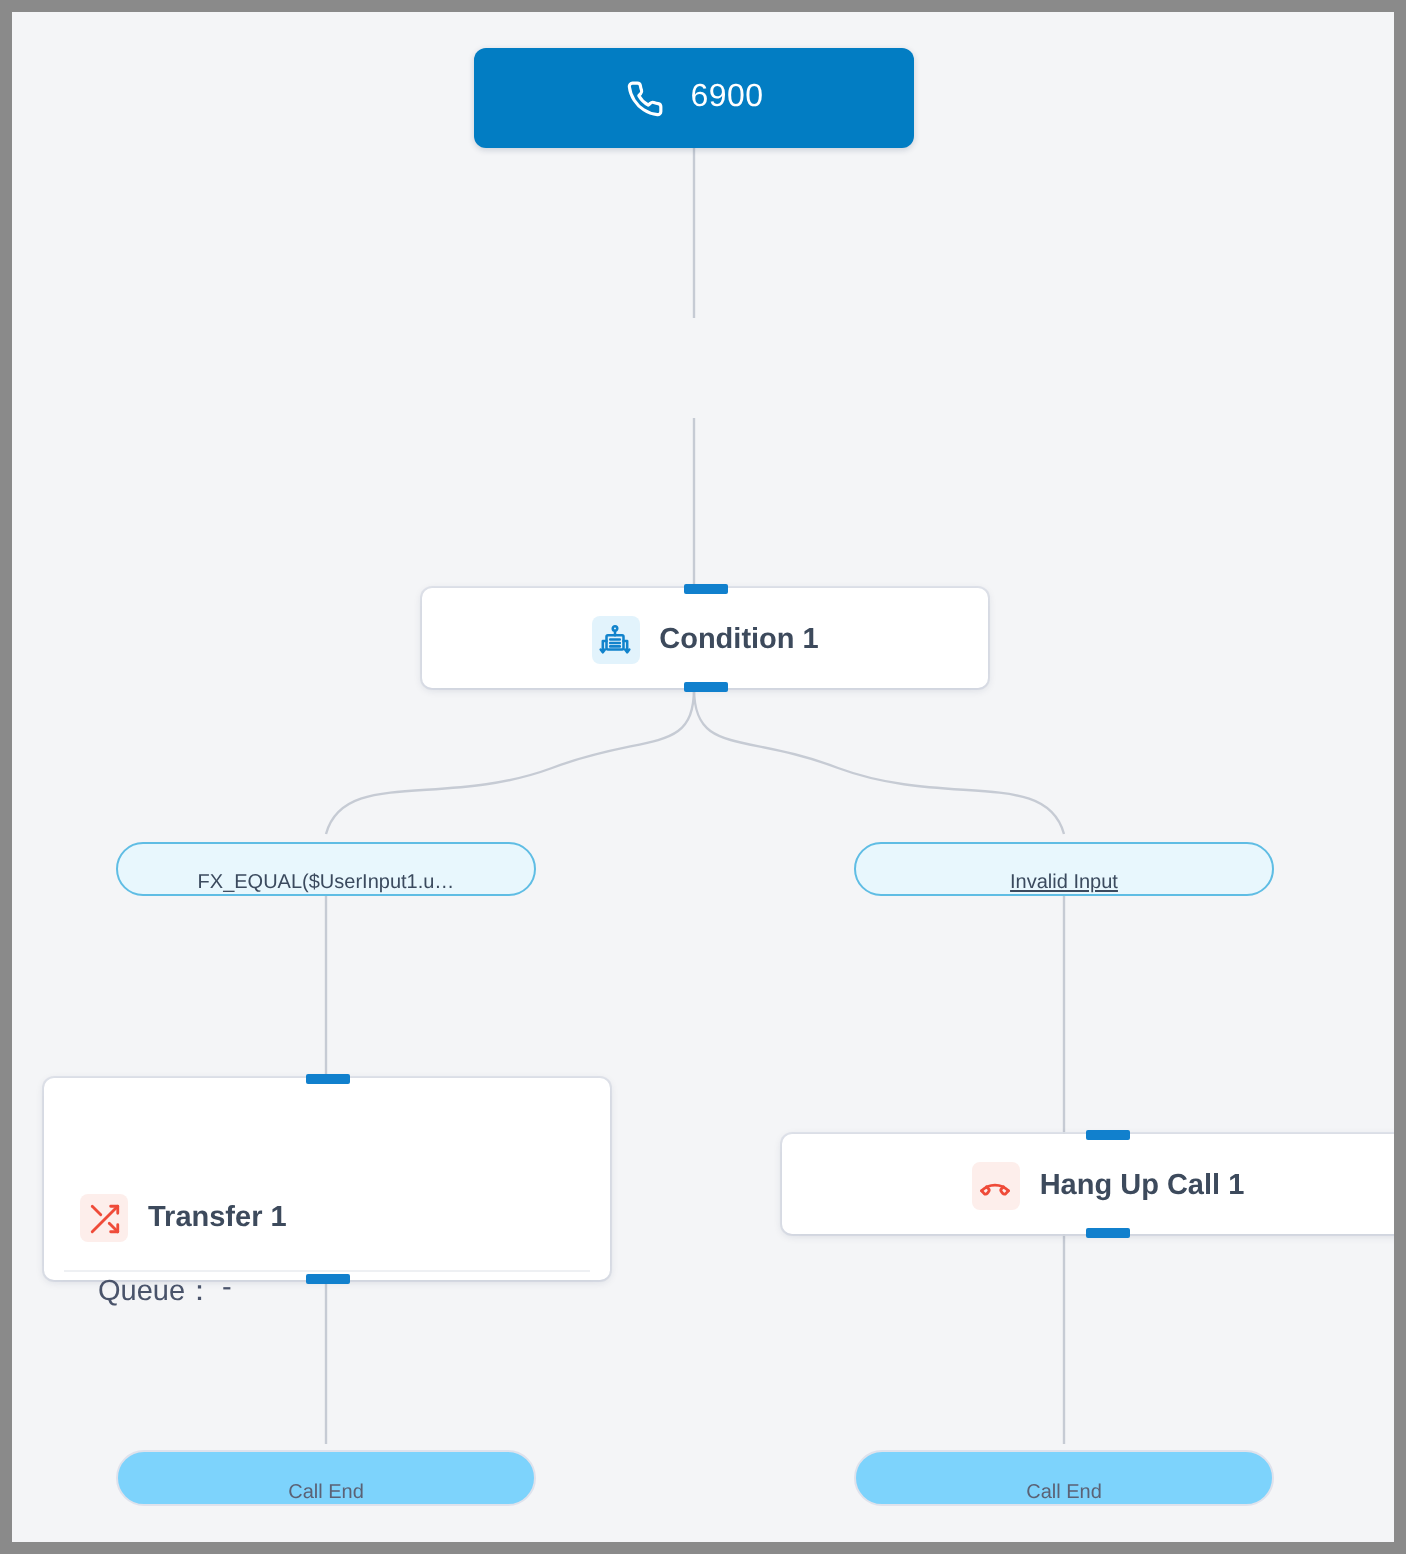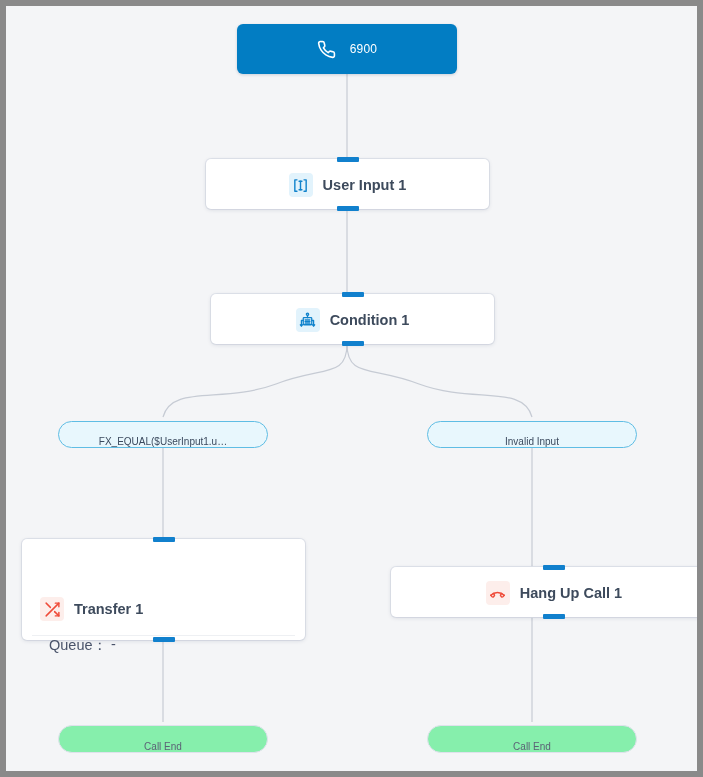--- a/index.html
+++ b/index.html
@@ -55,21 +55,21 @@
     background: #027dc3;
     border-radius: 6px;
     box-shadow: 0 1px 3px rgba(16,40,80,0.18);
     display: flex;
     align-items: center;
     justify-content: center;
     gap: 13px;
   }
   .node-start .start-label {
     color: #ffffff;
-    font-size: 12px;
+    font-size: 16px;
     font-weight: 400;
     letter-spacing: .2px;
     line-height: 1;
   }
   .node-start .start-icon {
     display: flex;
     align-items: center;
     justify-content: center;
     width: 20px;
     height: 20px;
@@ -146,21 +146,21 @@
     color: #3b4a5e;
   }
   .pill-branch .pill-text {
     overflow: hidden;
     text-overflow: ellipsis;
     white-space: nowrap;
     max-width: 196px;
     text-align: center;
   }
   .pill-end {
-    background: #86efac;
+    background: #7dd3fc;
     border: 1px solid #dfe2ec;
     color: #5b6275;
   }
 
   
   .handle {
     position: absolute;
     width: 22px;
     height: 5px;
     border-radius: 1px;
@@ -198,36 +198,20 @@
 
     <div class="node node-start" style="left:231px; top:18px; width:220px; height:50px;">
       <span class="start-icon">
         <svg width="19" height="19" viewBox="0 0 24 24" fill="none" stroke="#ffffff" stroke-width="2" stroke-linecap="round" stroke-linejoin="round">
           <path d="M22 16.9v3a2 2 0 0 1-2.2 2 19.8 19.8 0 0 1-8.6-3.1 19.5 19.5 0 0 1-6-6A19.8 19.8 0 0 1 2.1 4.2 2 2 0 0 1 4.1 2h3a2 2 0 0 1 2 1.7c.1 1 .4 1.9.7 2.8a2 2 0 0 1-.5 2.1L8.1 9.9a16 16 0 0 0 6 6l1.3-1.2a2 2 0 0 1 2.1-.5c.9.3 1.8.6 2.8.7a2 2 0 0 1 1.7 2z"></path>
         </svg>
       </span>
       <span class="start-label">6900</span>
     </div>
 
-    <div class="node node-card" style="left:200px; top:153px; width:283px; height:50px;">
-      <span class="handle top"></span>
-      <div class="card-header">
-        <span class="icon-chip blue">
-          <svg width="17" height="17" viewBox="0 0 24 24" fill="none" stroke="#1183cc" stroke-width="2" stroke-linecap="round" stroke-linejoin="round">
-            <path d="M7 4H4v16h3"></path>
-            <path d="M17 4h3v16h-3"></path>
-            <path d="M12 6v12"></path>
-            <path d="M10 6h4"></path>
-            <path d="M10 18h4"></path>
-          </svg>
-        </span>
-        <span class="card-title">User Input 1</span>
-      </div>
-      <span class="handle bottom"></span>
-    </div>
 
     <div class="node node-card" style="left:205px; top:288px; width:283px; height:50px;">
       <span class="handle top"></span>
       <div class="card-header">
         <span class="icon-chip blue">
           <svg width="17" height="17" viewBox="0 0 24 24" fill="none" stroke="#1183cc" stroke-width="1.8" stroke-linecap="round" stroke-linejoin="round">
             <circle cx="12" cy="3.2" r="1.6"></circle>
             <path d="M12 4.8V8"></path>
             <rect x="6" y="8" width="12" height="10" rx="1"></rect>
             <path d="M8.6 11h6.8M8.6 13.4h6.8M8.6 15.8h6.8"></path>
@@ -237,21 +221,21 @@
         </span>
         <span class="card-title">Condition 1</span>
       </div>
       <span class="handle bottom"></span>
     </div>
 
     <div class="pill pill-branch" style="left:52px; top:415px; width:210px; height:27px;">
       <span class="pill-text">FX_EQUAL($UserInput1.u…</span>
     </div>
 
-    <div class="pill pill-branch" style="left:421px; top:415px; width:210px; height:27px;">
+    <div class="pill pill-branch" style="left:421px; top:415px; width:210px; height:27px;text-decoration:underline;">
       <span class="pill-text">Invalid Input</span>
     </div>
 
     <div class="node node-card" style="left:16px; top:533px; width:283px; height:101px;">
       <span class="handle top"></span>
       <div class="card-header left">
         <span class="icon-chip red">
           <svg width="17" height="17" viewBox="0 0 24 24" fill="none" stroke="#ef4b39" stroke-width="2" stroke-linecap="round" stroke-linejoin="round">
             <path d="M16 3h5v5"></path>
             <path d="M3 21L21 3"></path>

